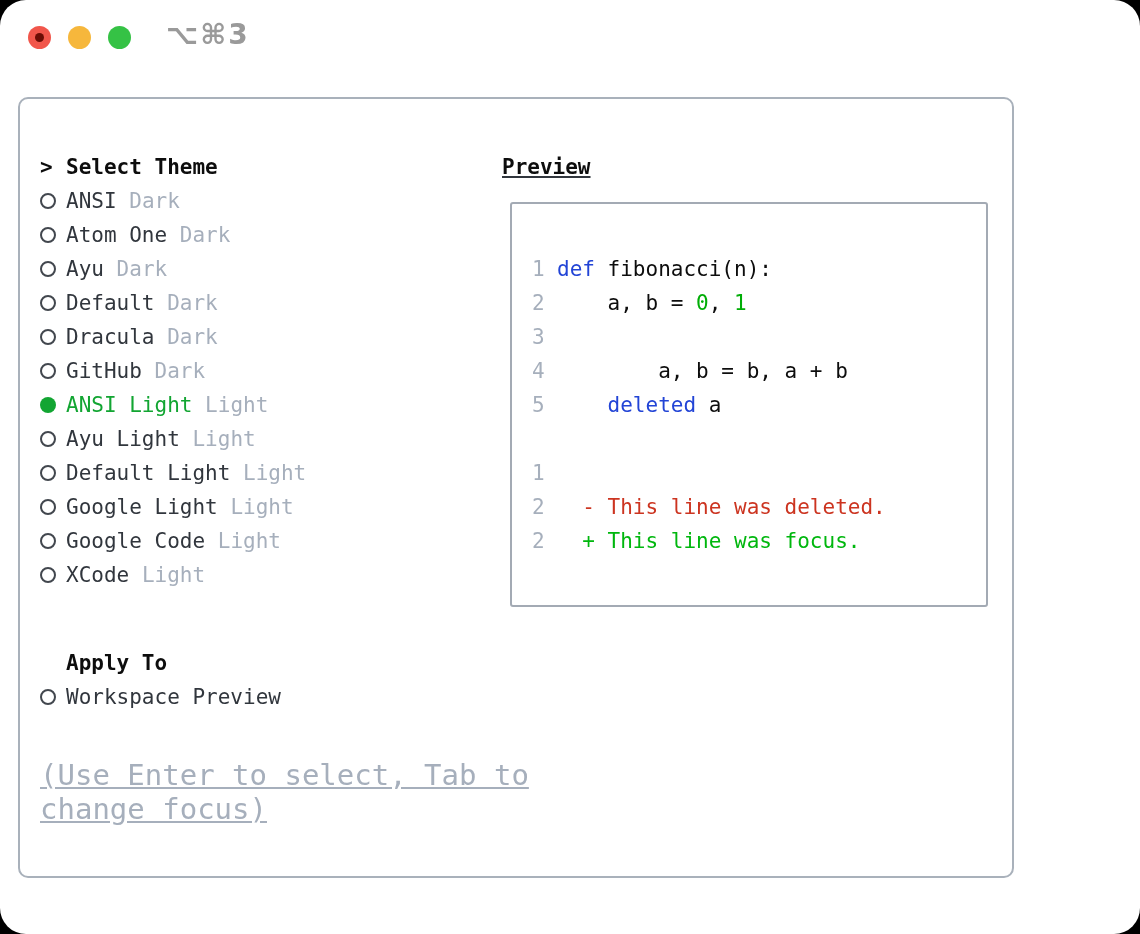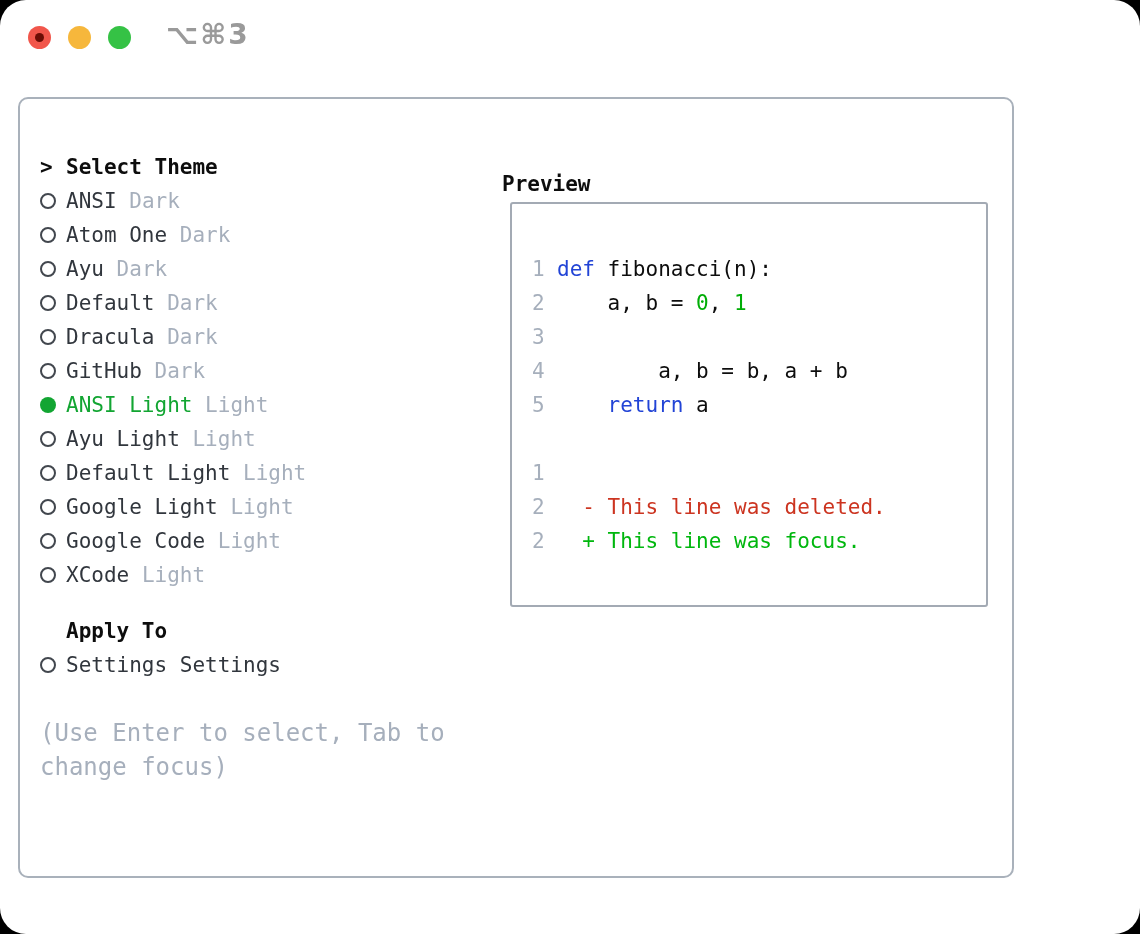--- a/index.html
+++ b/index.html
@@ -35,24 +35,24 @@
   .marker{width:26px;display:flex;align-items:center;flex:none;}
   .prompt{font-weight:bold;color:var(--text_black);}
   .hdr{font-weight:bold;color:var(--text_black);}
   .radio-off{width:12px;height:12px;border:2.5px solid #42474e;border-radius:50%;}
   .radio-on{width:16px;height:16px;background:var(--selection_green);border-radius:50%;}
   .name{white-space:pre;}
   .name.sel{color:var(--selection_green);text-align:right;}
   .variant{white-space:pre;color:var(--muted);}
   .variant::before{content:" ";}
   #left-col{position:absolute;left:20px;top:51px;}
-  #apply-section{margin-top:22px;}
-  #help-text{margin-top:34px;color:var(--muted);font-size:24px;line-height:34px;white-space:pre;}
+  #apply-section{margin-top:54px;}
+  #help-text{margin-top:44px;color:var(--muted);font-size:29px;line-height:34px;white-space:pre;text-decoration:underline;}
   
-  #preview-header{position:absolute;left:482px;top:68px;}
+  #preview-header{position:absolute;left:482px;top:51px;text-decoration:underline;}
   .preview-box{
     position:absolute;left:490px;top:103px;width:478px;height:405px;
     border:2px solid var(--preview_border);border-radius:3px;background:var(--window_bg);
     box-sizing:border-box;padding:48px 0 0 20px;overflow:hidden;
   }
   .code-line{height:34px;display:flex;align-items:center;font-size:21px;}
   .lnum{width:25px;flex:none;color:var(--muted);white-space:pre;}
   .code{white-space:pre;color:var(--text_black);text-align:center;}
   .tok-plain{color:var(--text_black);}
   .tok-kw{color:var(--keyword_blue);}
@@ -174,21 +174,21 @@
       <div id="apply-section">
         <div class="row">
           <span class="marker"></span>
           <span class="hdr">Apply To</span>
         </div>
         <div id="apply-list">
             <div class="row">
               <span class="marker">
                 <span class="radio-off"></span>
               </span>
-              <span class="name">Settings Settings</span>
+              <span class="name">Workspace Preview</span>
             </div>
           </div>
       </div>
 
       <div id="help-text"><div>(Use Enter to select, Tab to</div><div>change focus)</div></div>
     </div>
 
     <div id="preview-header" class="row">
       <span class="hdr">Preview</span>
     </div>
@@ -205,21 +205,21 @@
           </div>
           <div class="code-line">
             <span class="lnum">3</span>
           </div>
           <div class="code-line">
             <span class="lnum">4</span>
             <span class="code"><span class="tok-plain">        a, b = b, a + b</span></span>
           </div>
           <div class="code-line">
             <span class="lnum">5</span>
-            <span class="code"><span class="tok-plain">    </span><span class="tok-kw">return</span><span class="tok-plain"> a</span></span>
+            <span class="code"><span class="tok-plain">    </span><span class="tok-kw">deleted</span><span class="tok-plain"> a</span></span>
           </div>
           <div class="code-line">
             <span class="lnum"> </span>
             <span class="code"></span>
           </div>
           <div class="code-line">
             <span class="lnum">1</span>
           </div>
           <div class="code-line">
             <span class="lnum">2</span>

